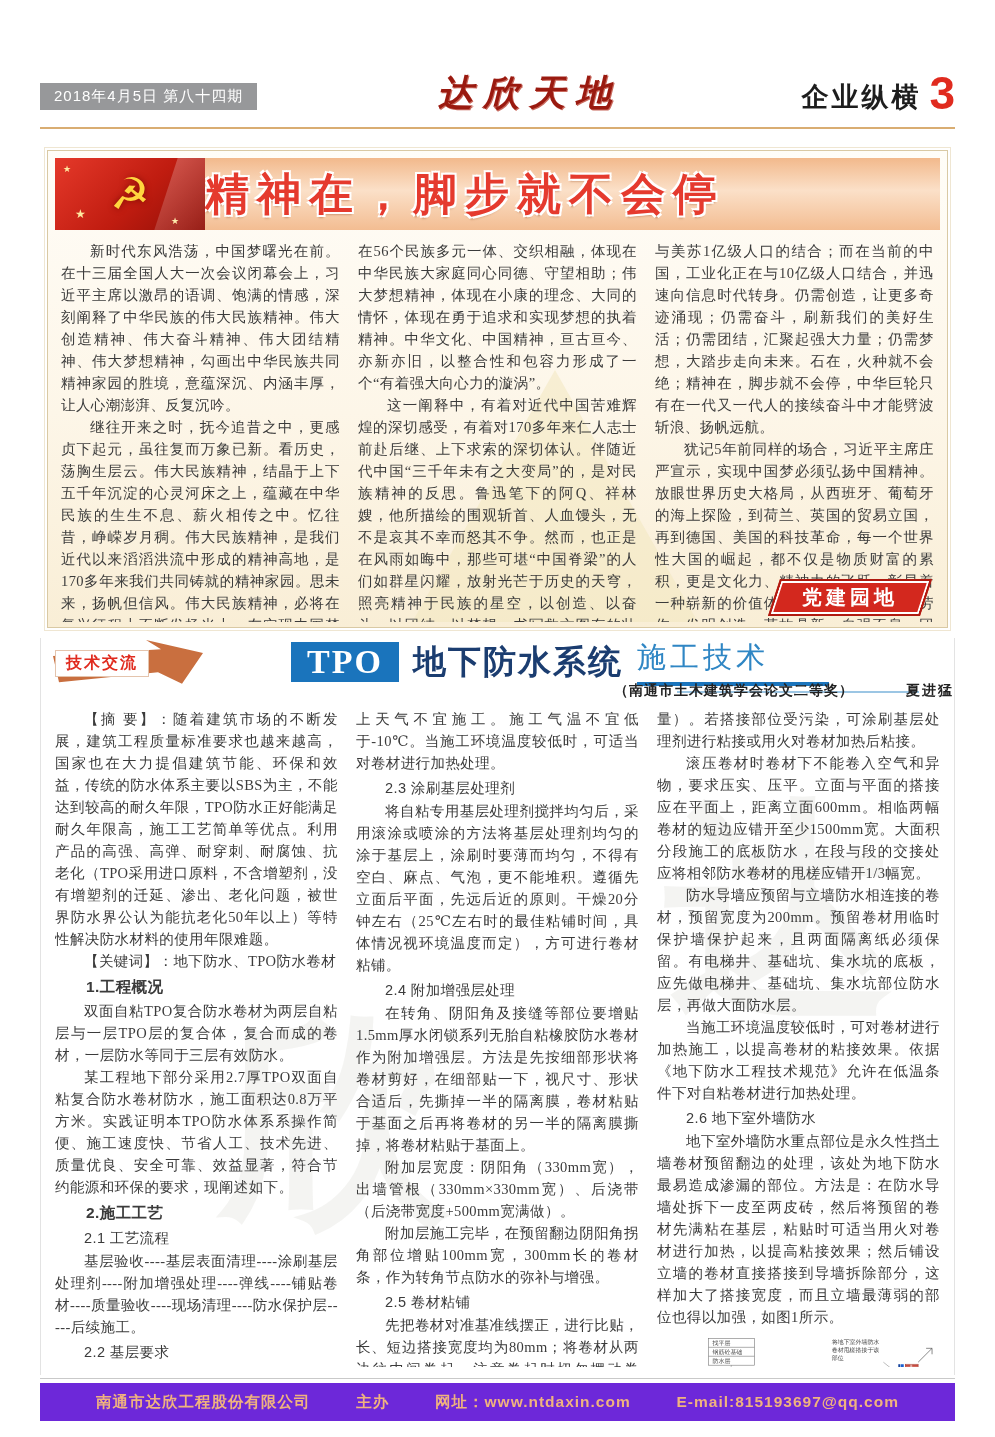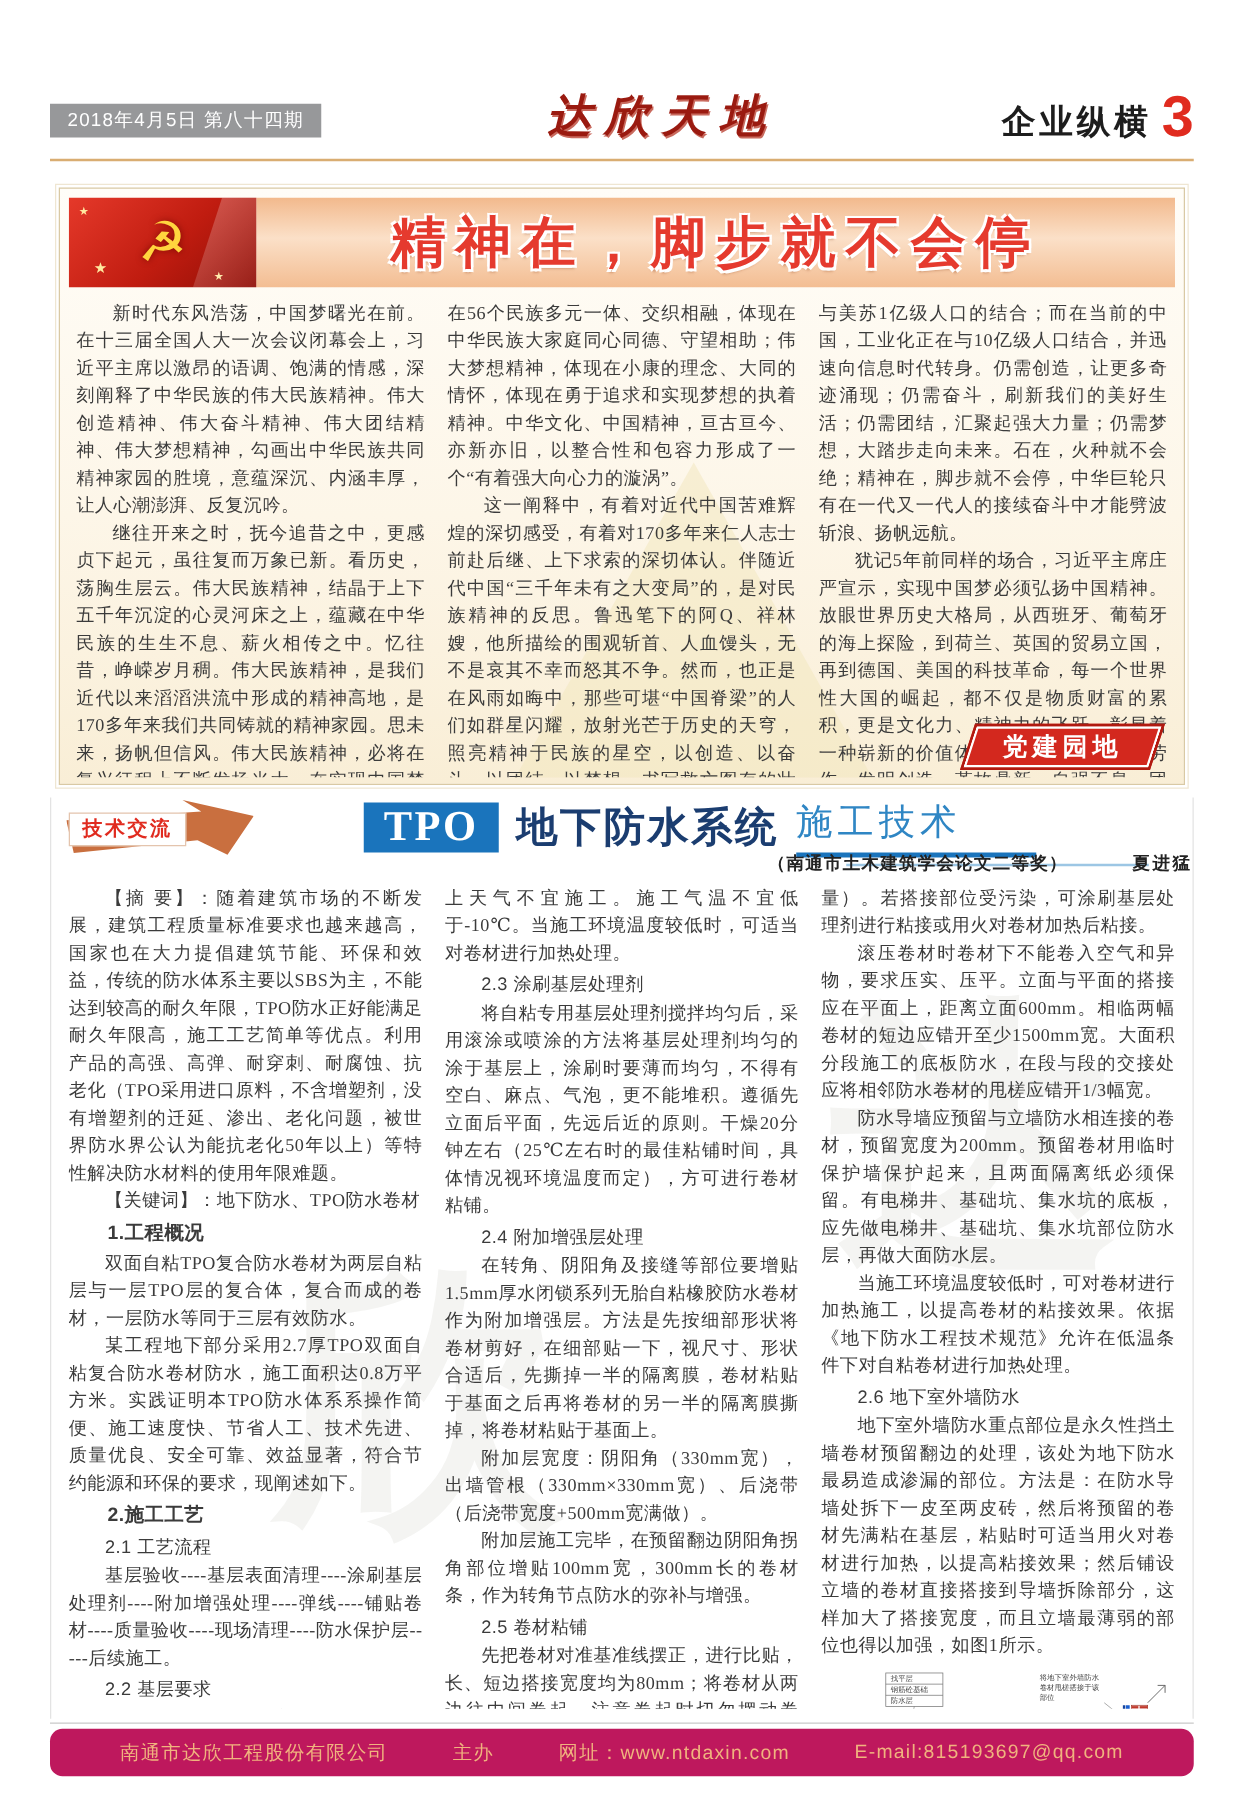--- a/index.html
+++ b/index.html
@@ -48,21 +48,21 @@
   }
   .banner-emblem::after{
     content:""; position:absolute; right:-18px; top:-10px; width:60px; height:120px;
     background:linear-gradient(115deg,rgba(255,255,255,.25),rgba(255,255,255,0)); transform:rotate(18deg);
   }
   .emblem-glyph { color:#ffd53e; font-size:44px; text-shadow:0 0 6px #7d0b04; }
   .sparkle { position:absolute; color:#ffe9a0; font-size:9px; }
   .sp1{ left:8px; top:6px; } .sp2{ left:20px; bottom:8px; font-size:12px;} .sp3{ right:26px; bottom:4px; }
   .banner-title {
     flex:1; background:linear-gradient(180deg,#f2b98c 0%,#fbe0c8 45%,#f3bd92 100%);
-    display:flex; align-items:center; justify-content:center;
+    display:flex; align-items:center; 
   }
   .headline {
     font-family:"Liberation Sans",sans-serif; font-weight:bold; font-size:44px; letter-spacing:8px;
     color:#e53a2e;
     text-shadow:-2px -2px 0 #fff, 2px -2px 0 #fff, -2px 2px 0 #fff, 2px 2px 0 #fff, 0 3px 2px rgba(140,60,20,.35);
   }
   .article-columns { display:flex; gap:18px; padding:10px 6px 0 6px; height:392px; overflow:hidden; position:relative; }
   .col { flex:1 1 0; overflow:hidden; position:relative; }
   .col p { font-size:14.5px; line-height:22px; text-align:justify; letter-spacing:.4px; color:#3b3b3b; }
   .seg-p { text-indent:2em; }
@@ -121,23 +121,23 @@
   .tech-columns { position:absolute; left:14px; right:14px; top:70px; bottom:8px; display:flex; gap:18px; z-index:1; }
   .tech-columns .col { overflow:hidden; }
 
   
   .fig-wrap { margin-top:6px; }
   .fig-canvas { width:100%; height:118px; display:block; }
 
   
   .pre-footer-rule { position:absolute; left:40px; right:40px; bottom:58px; height:1px; background:#c9c9c9; }
   .footer-bar {
-    position:absolute; left:40px; right:40px; bottom:16px; height:38px; background:#be185d;
+    position:absolute; left:40px; right:40px; bottom:16px; height:38px; background:#6d28d9;
     display:flex; align-items:center; justify-content:space-between; padding:0 56px;
-    font-family:"Liberation Sans",sans-serif; font-weight:normal; font-size:15.5px; color:#f0b37e; letter-spacing:1px;border-radius:10px;
+    font-family:"Liberation Sans",sans-serif; font-weight:bold; font-size:15.5px; color:#f0b37e; letter-spacing:1px;
   }
 </style>
 </head>
 <body>
 
 <div class="page">
 
   <div class="top-header">
     <div class="date-box">2018年4月5日 第八十四期</div>
     <div class="masthead">达欣天地</div>

